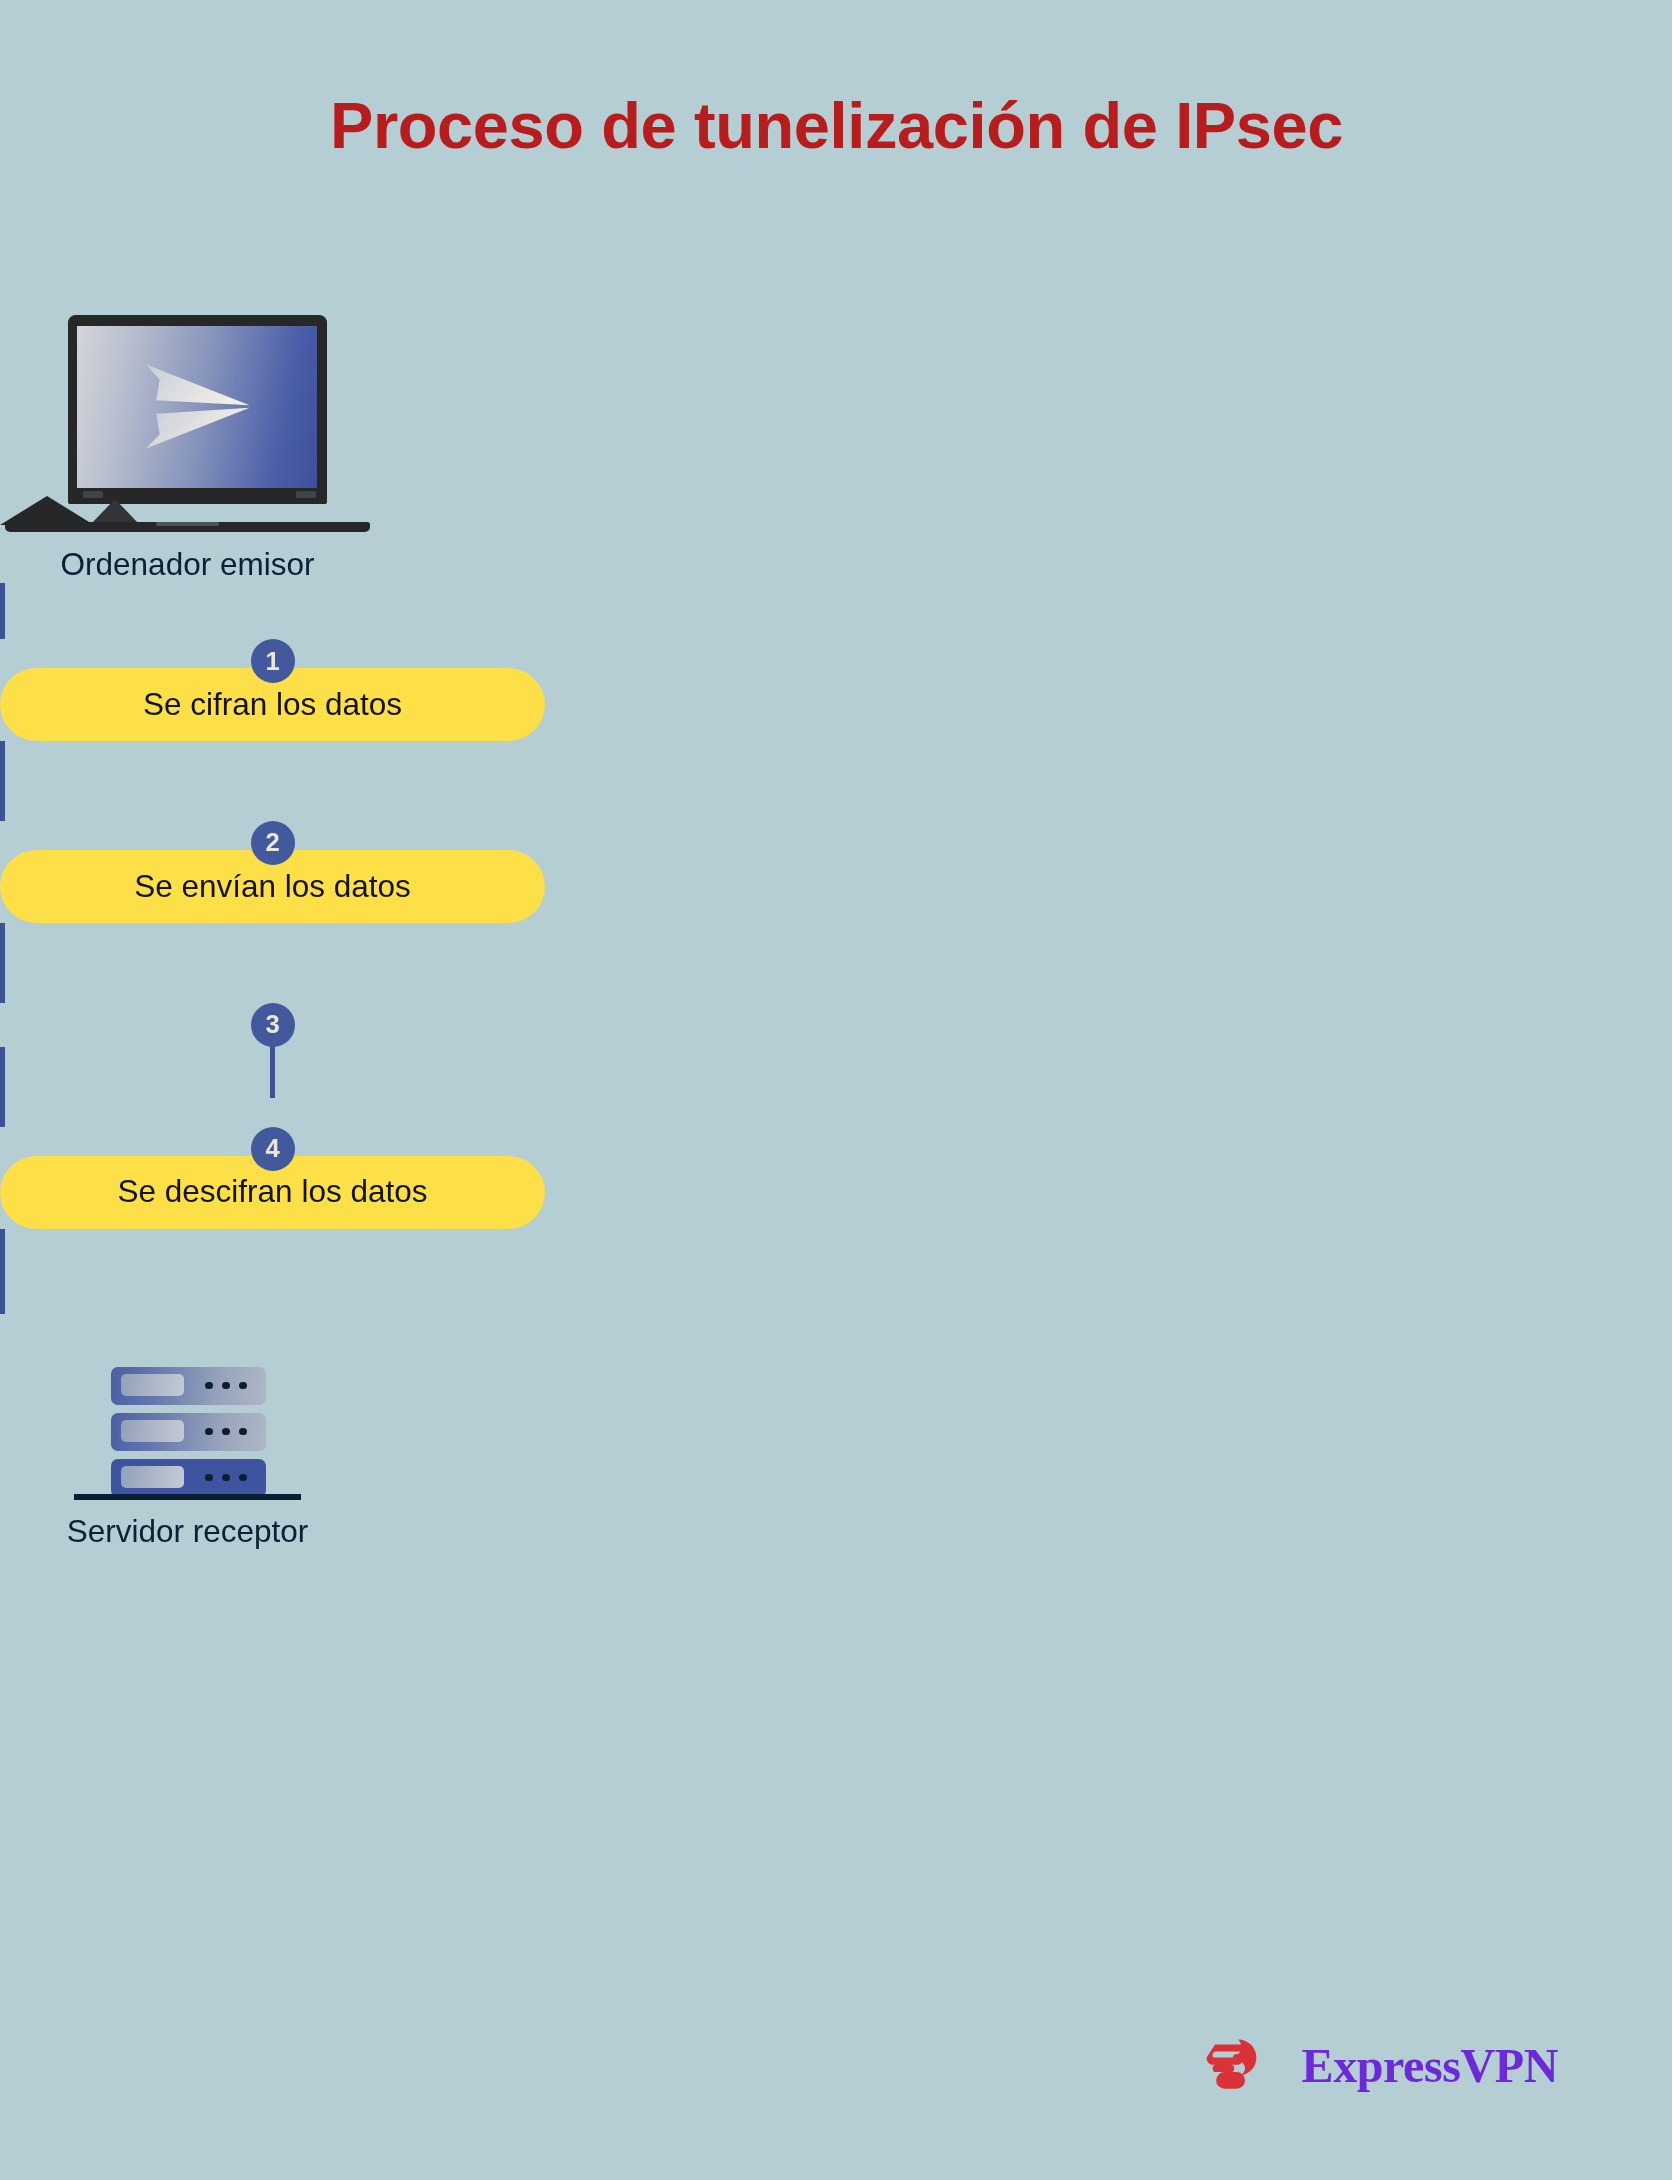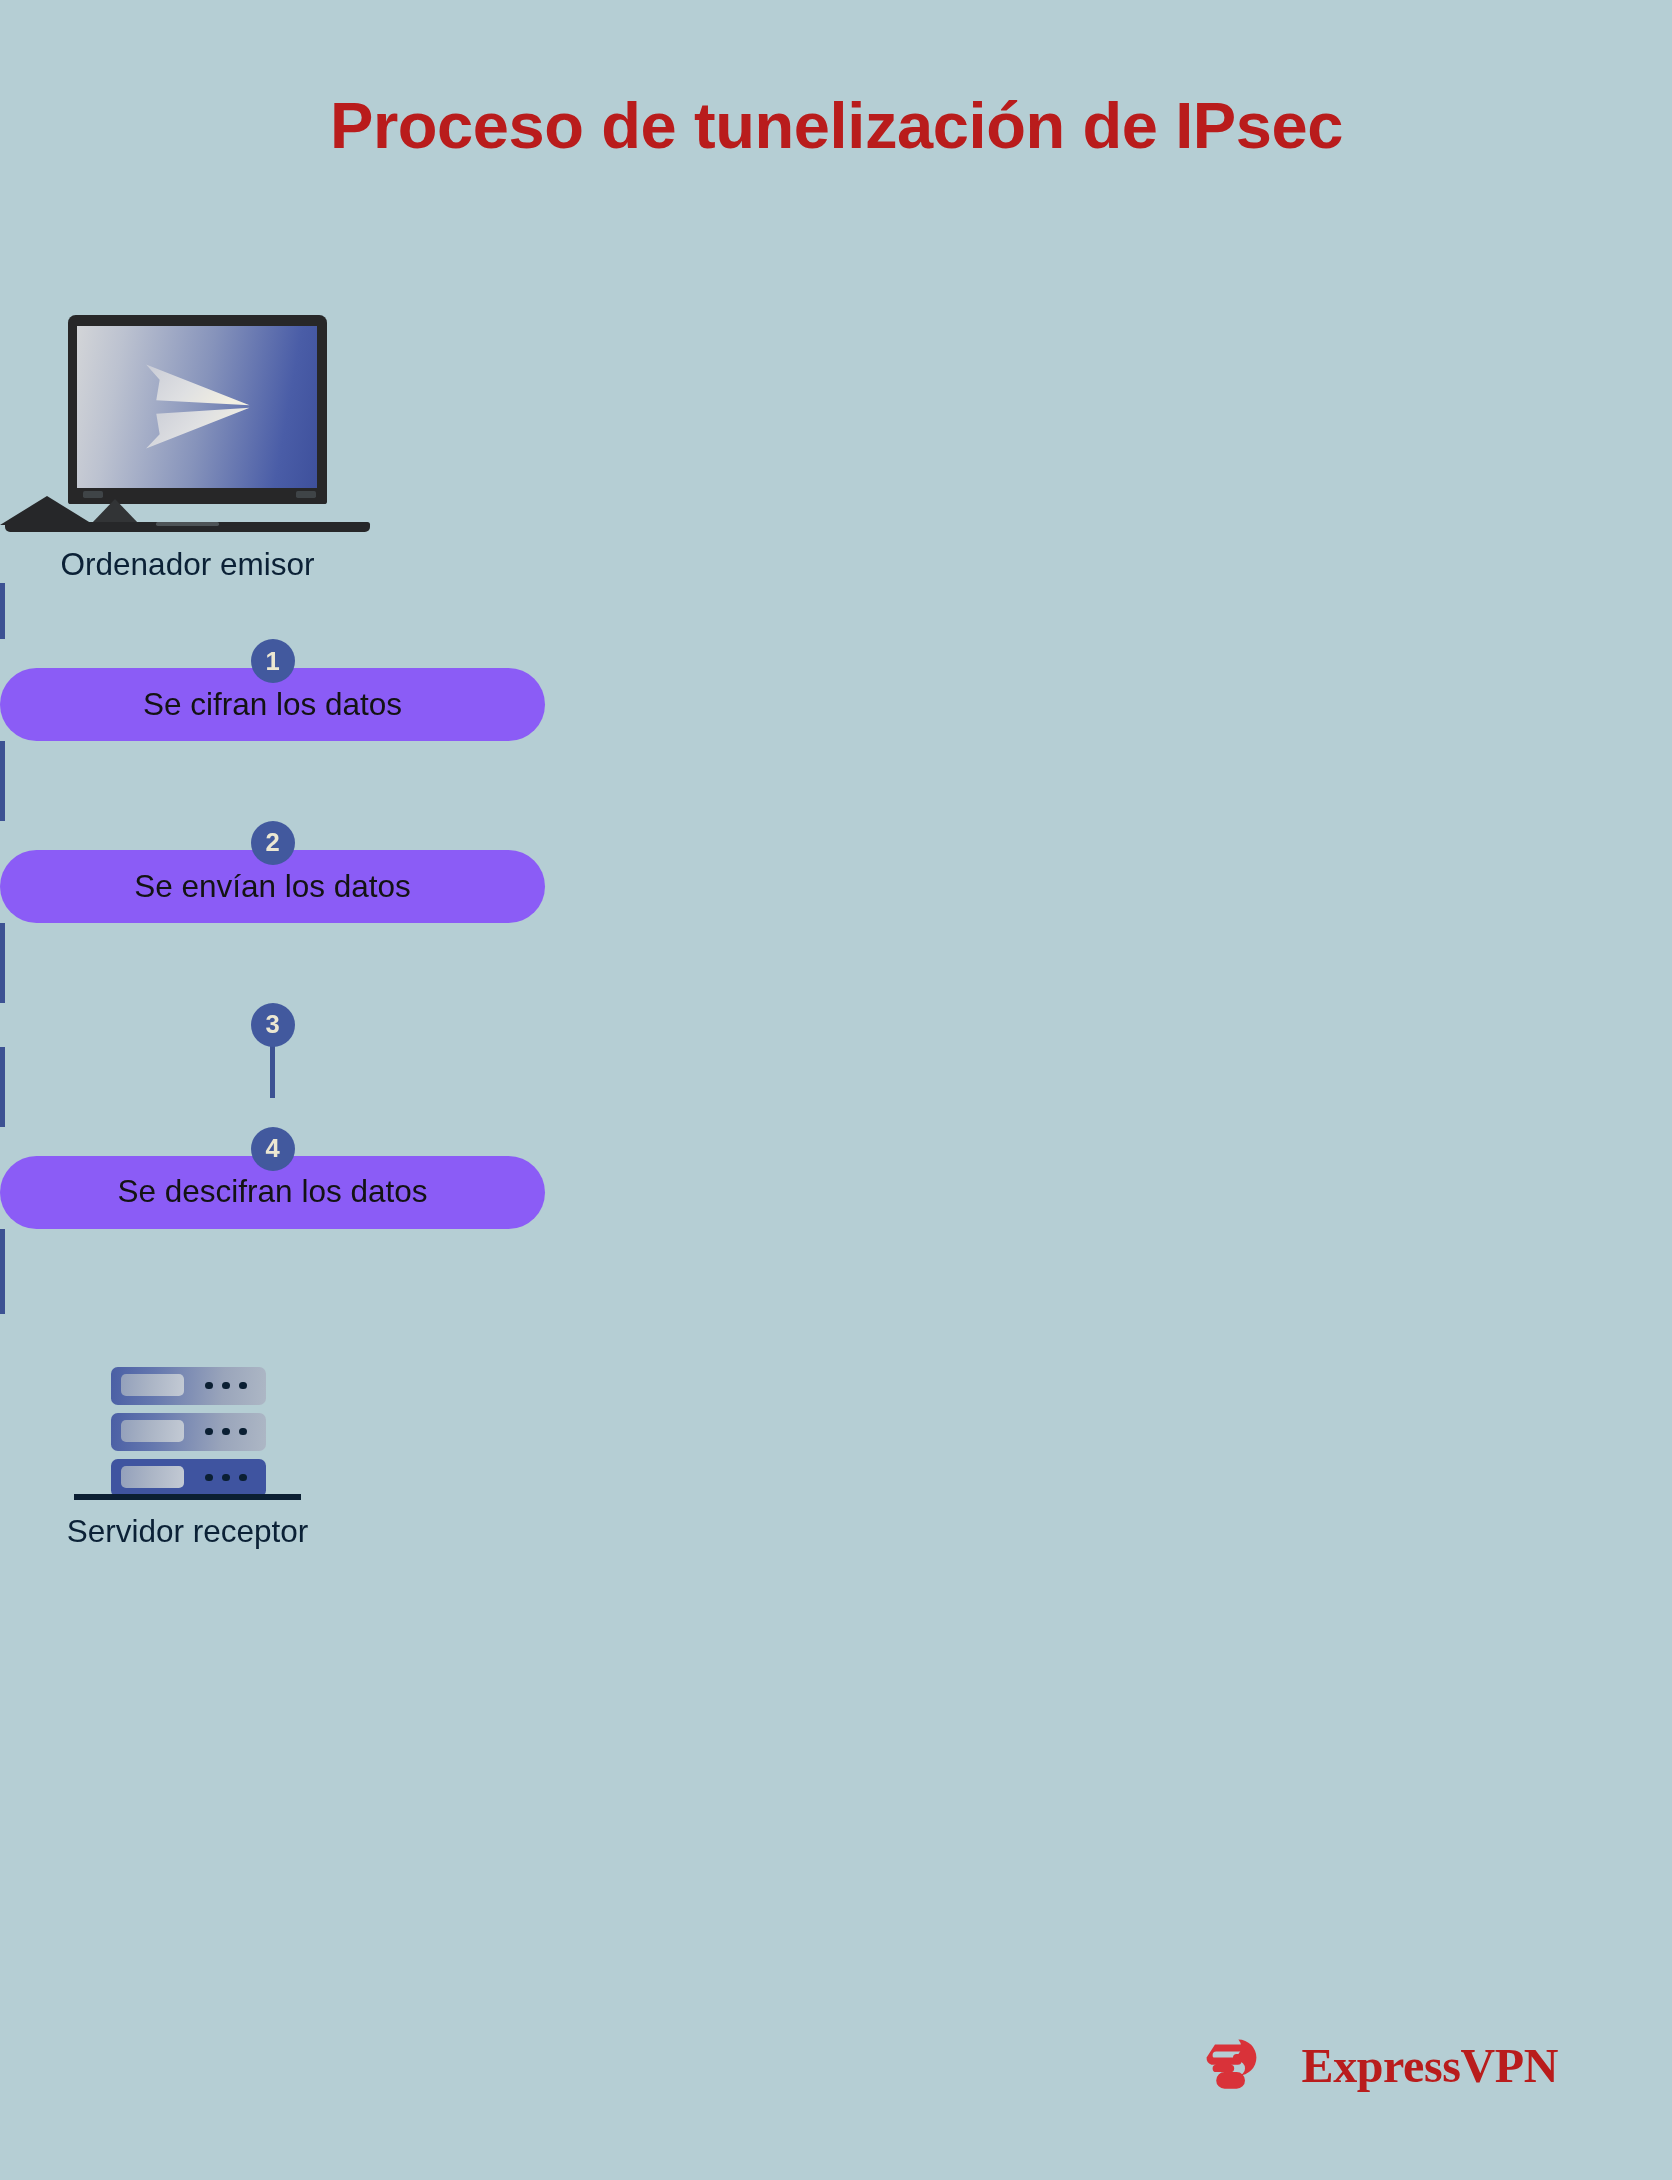--- a/index.html
+++ b/index.html
@@ -165,21 +165,21 @@
     align-items: center;
     justify-content: center;
     position: relative;
     z-index: 3;
     line-height: 1;
   }
   .step-pill {
     width: 545px;
     height: 73px;
     margin-top: -15.3px;
-    background: #8b5cf6;
+    background: #fde047;
     border-radius: 37px;
     display: flex;
     align-items: center;
     justify-content: center;
     position: relative;
     z-index: 2;
   }
   .step-pill-text {
     font-size: 31.5px;
     color: #131313;
@@ -254,21 +254,21 @@
     bottom: 85px;
     display: flex;
     align-items: center;
     gap: 13.6px;
   }
   .brand-mark { width: 60px; height: 60px; display: block; }
   .brand-word {
     font-family: "Liberation Serif", serif;
     font-size: 48px;
     font-weight: bold;
-    color: #b91c1c;
+    color: #6d28d9;
     line-height: 1;
     letter-spacing: -0.4px;
     margin-left: 25px;
   }
 </style>
 </head>
 <body>
 
 <div class="title">Proceso de tunelización de IPsec</div>
 

